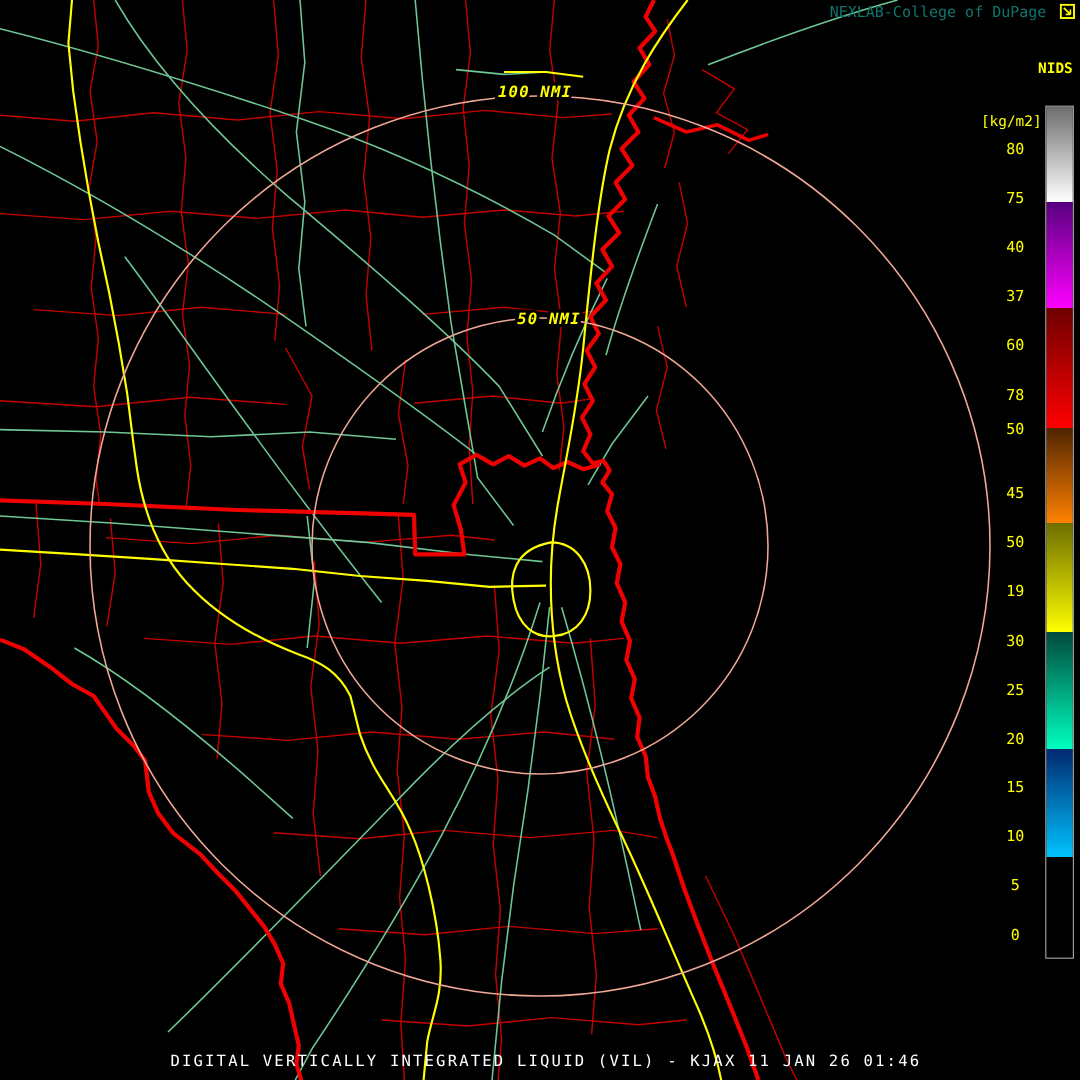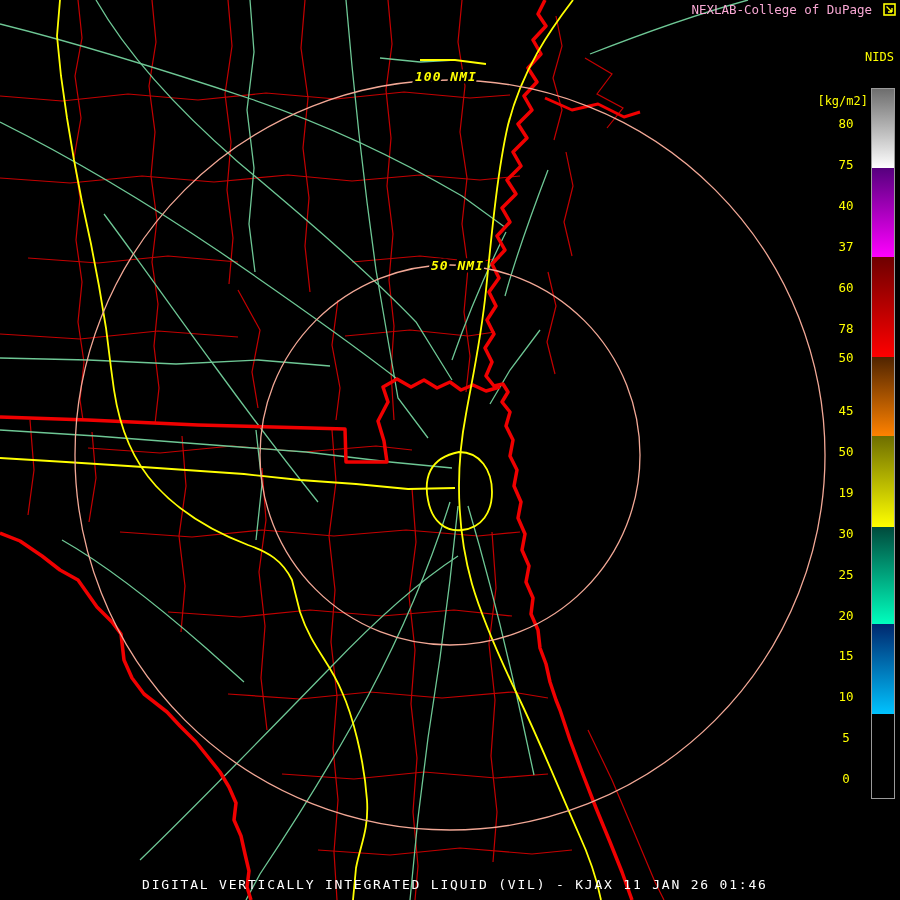--- a/index.html
+++ b/index.html
@@ -1,23 +1,23 @@
 <!DOCTYPE html>
 <html><head>
 <meta charset="utf-8">
 <style>
   html,body{margin:0;padding:0;background:#000;}
   body{width:900px;height:900px;position:relative;overflow:hidden;
        font-family:"DejaVu Sans Mono","Liberation Mono",monospace;}
   .abs{position:absolute;}
   #map-svg{position:absolute;left:0;top:0;}
-  .brand-row{top:3px;right:4px;display:flex;align-items:center;gap:11px;color:#f9a8d4;
+  .brand-row{top:3px;right:4px;display:flex;align-items:center;gap:11px;color:#0f766e;
              font-size:12.5px;line-height:13px;white-space:pre;}
   .hdr-label{color:#FFFF00;font-size:12px;line-height:11px;white-space:pre;}
-  #nids-label{top:52px;right:6px;}
+  #nids-label{top:52px;right:6px;font-weight:bold;}
   #units-label{top:79px;right:32px;margin-top:17px;}
   .colorbar{left:871px;top:88px;width:22px;height:709px;border:1px solid #9a9a9a;
     background:linear-gradient(to bottom,
       #6e6e6e 0px,#ffffff 79px,
       #56007e 79px,#ff00ff 168px,
       #6e0000 168px,#ff0000 268px,
       #502400 268px,#ff8200 347px,
       #6e6e00 347px,#ffff00 438px,
       #004a3c 438px,#00ffbe 535px,
       #00286e 535px,#00c3ff 625px,

